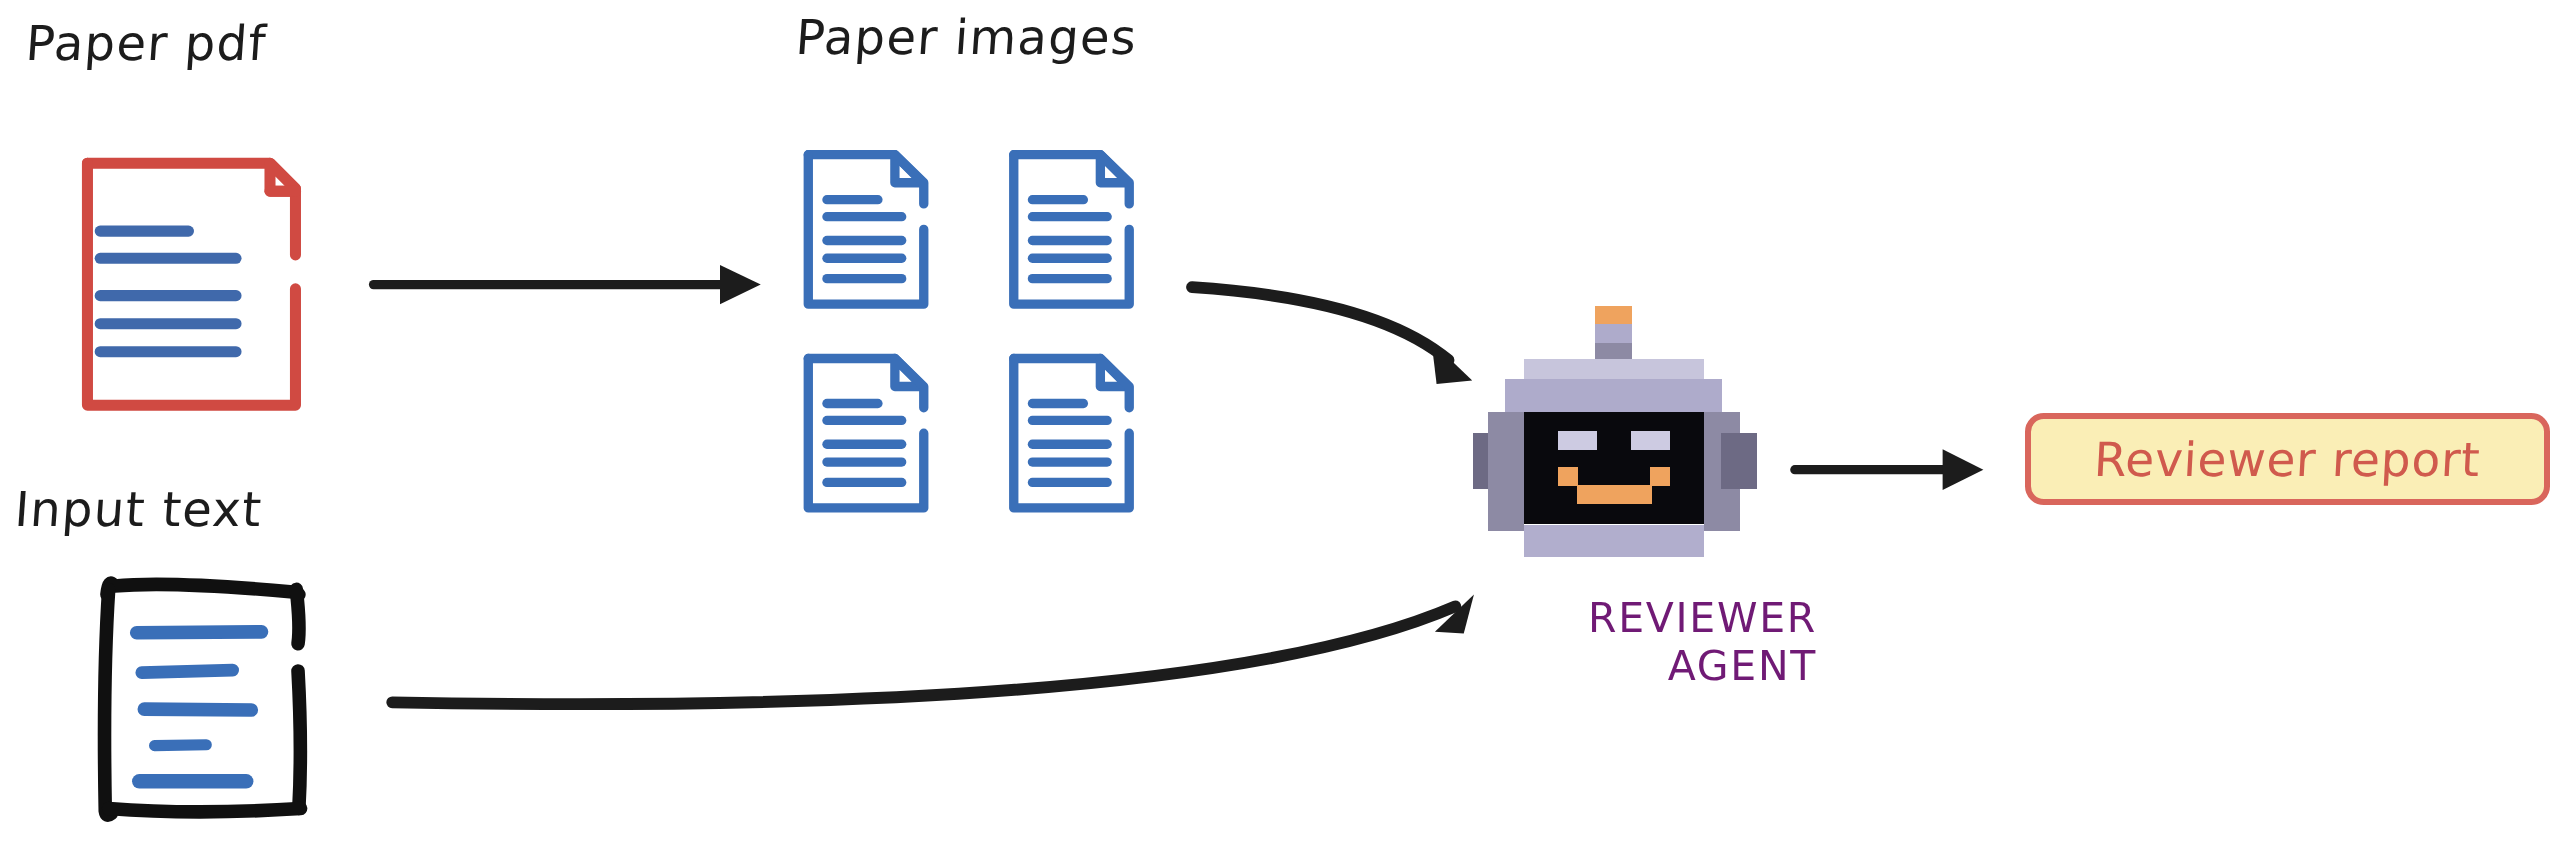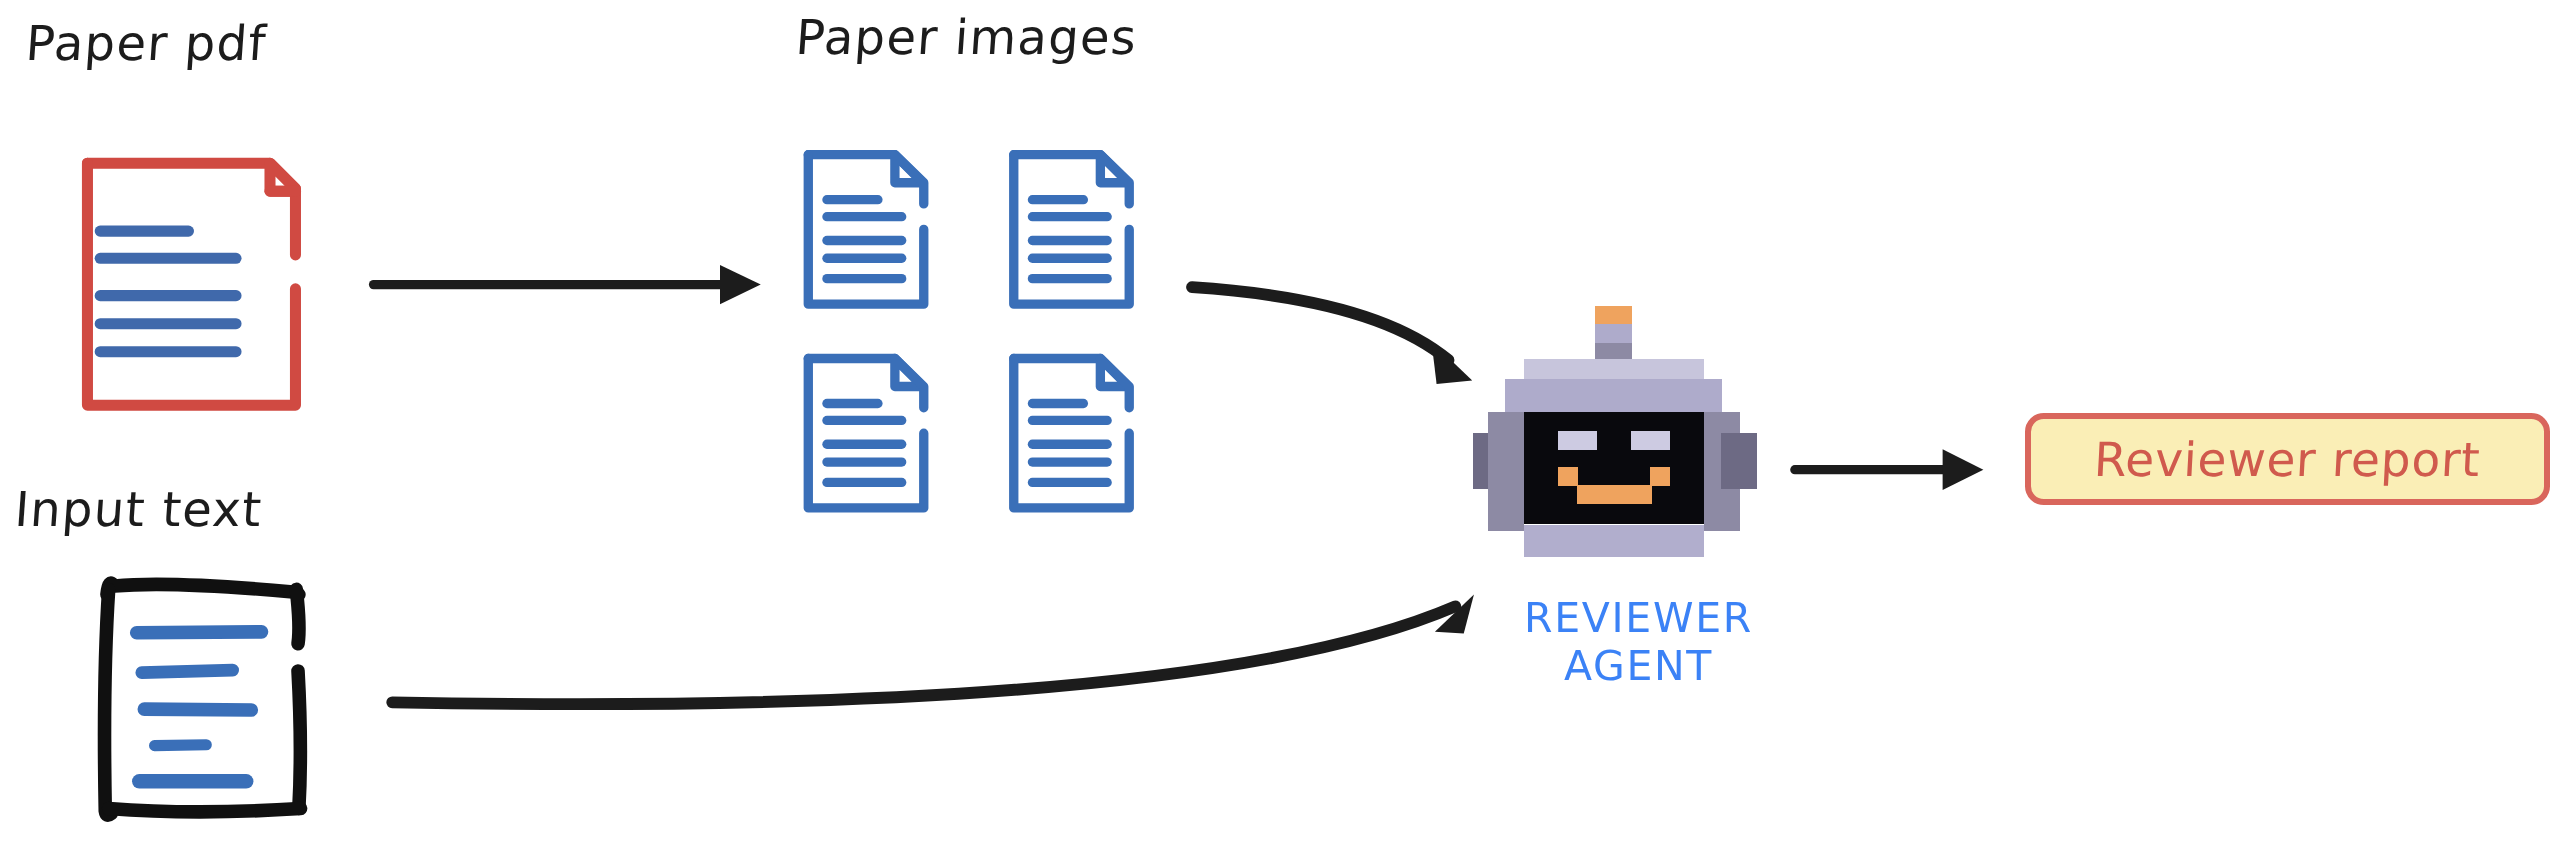--- a/index.html
+++ b/index.html
@@ -21,26 +21,26 @@
     transform:skewX(-4deg);
   }
   #lbl-paper-pdf{left:25.5px;top:15.3px;font-size:48px;}
   #lbl-paper-images{left:796px;top:8.5px;font-size:48px;}
   #lbl-input-text{left:15.3px;top:481px;font-size:48px;}
 
   .agent-label{
     position:absolute;
     left:1460px;top:594px;
     width:357px;
-    text-align:center;
+    text-align:right;
     font-family:"DejaVu Sans", sans-serif;
     font-size:41px;
     line-height:48px;
     letter-spacing:1.7px;
-    color:#3b82f6;
+    color:#701a75;
     white-space:pre-line;
   }
 
   
   #report-box{
     position:absolute;
     left:2025px;top:413px;
     width:525px;height:92px;
     background:#faeeb6;
     border:6px solid #d9665c;

